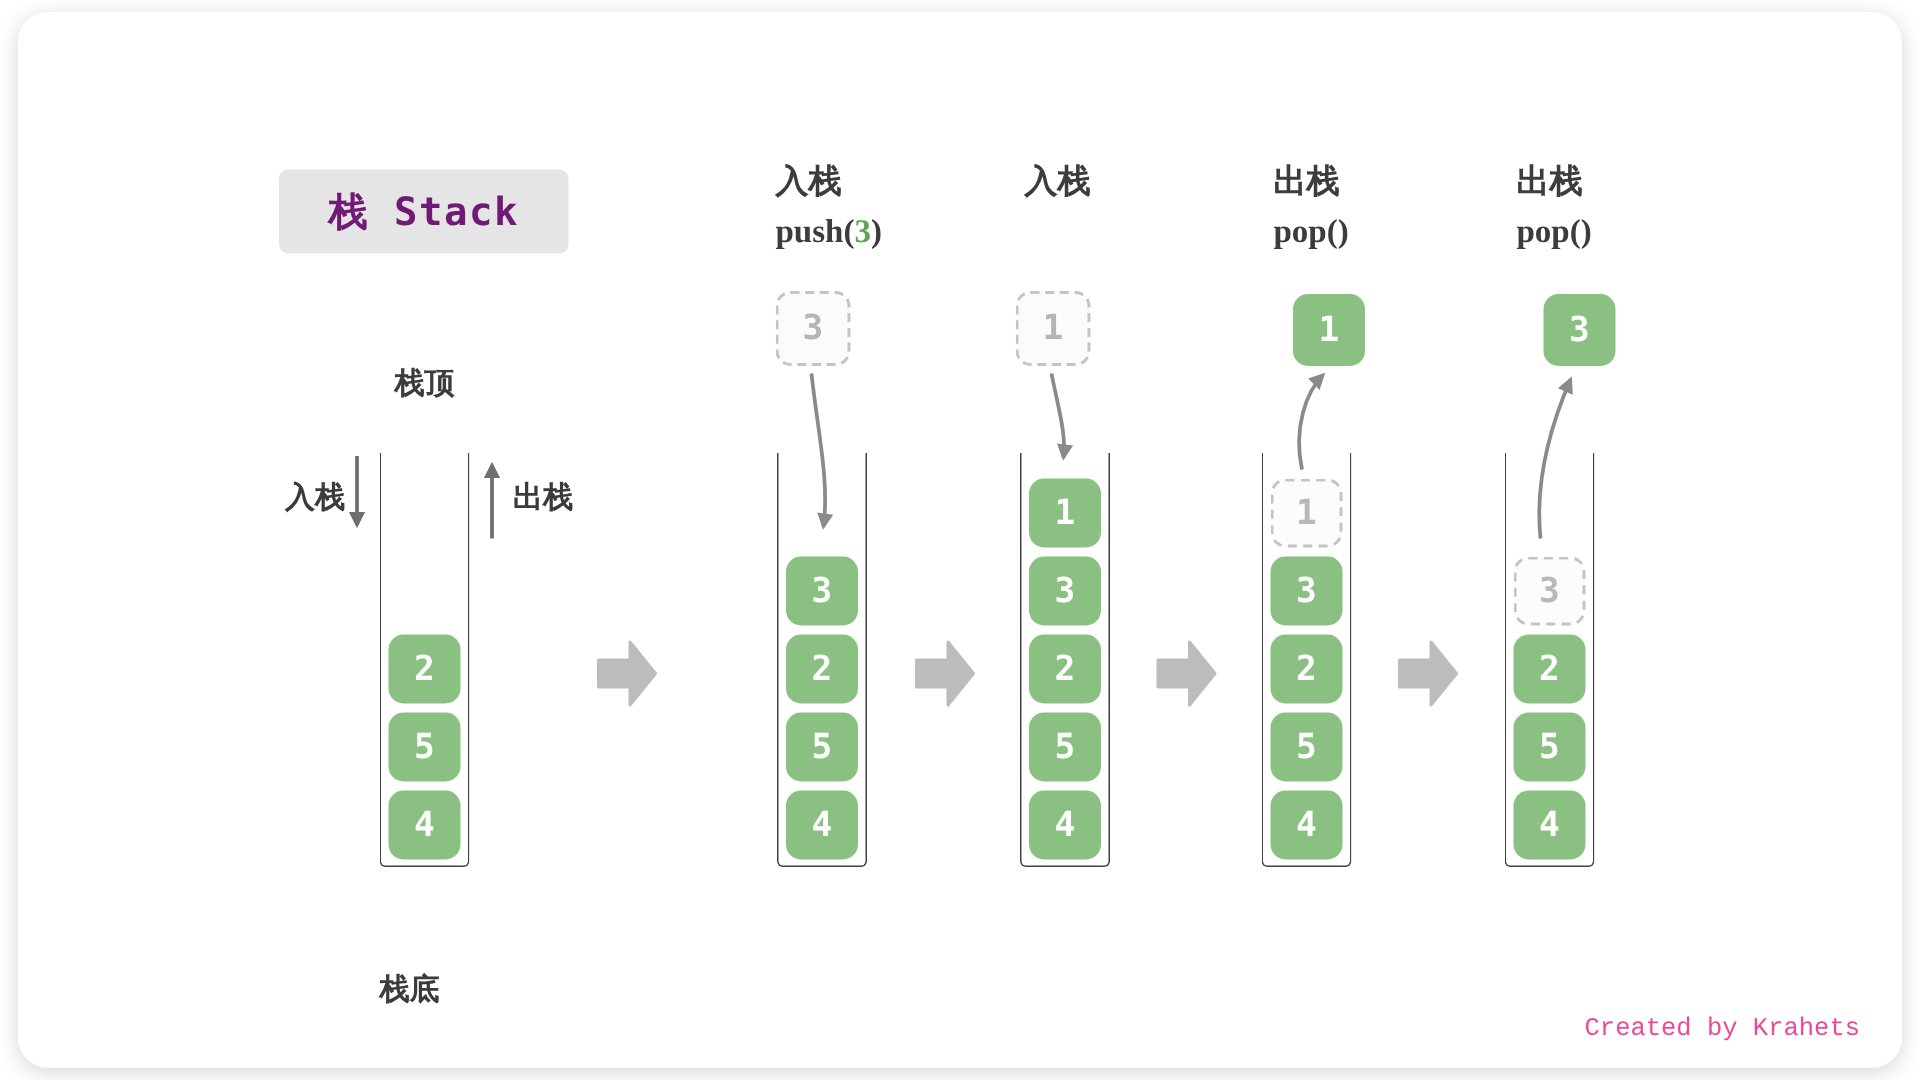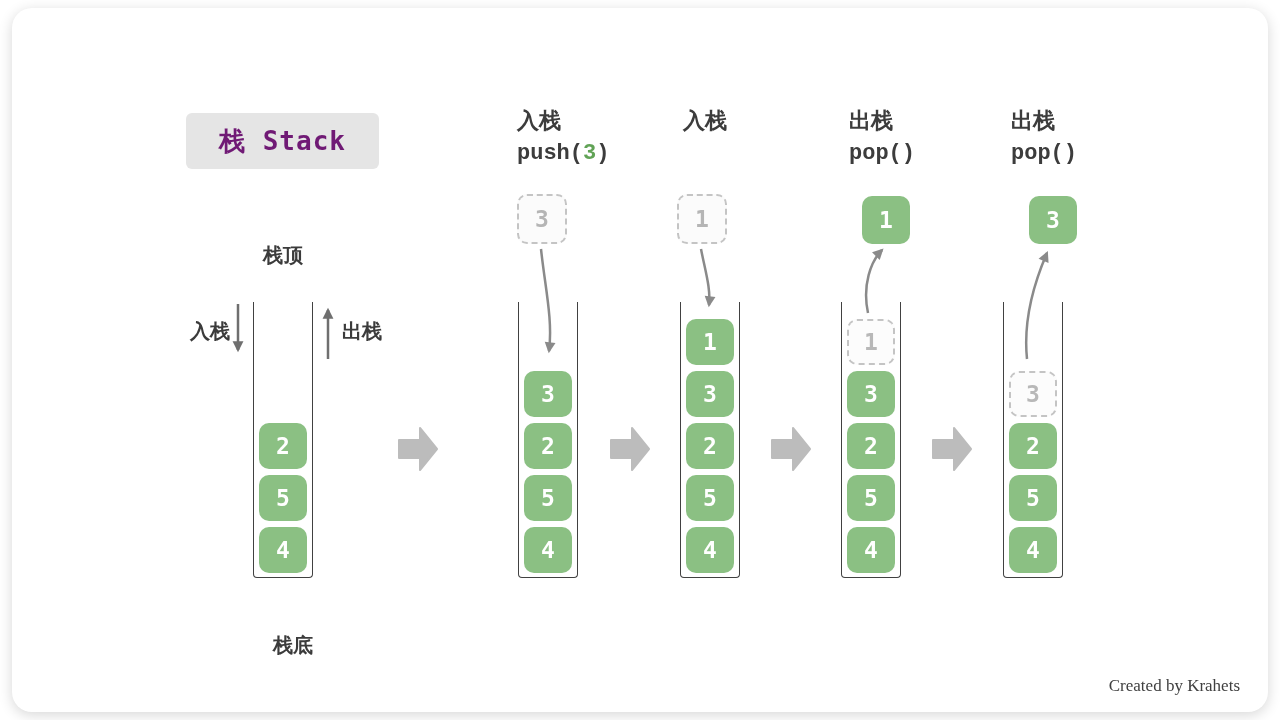--- a/index.html
+++ b/index.html
@@ -4,38 +4,38 @@
 <style>
   html,body{margin:0;padding:0;width:1280px;height:720px;background:#ffffff;overflow:hidden;
     font-family:"Liberation Sans",sans-serif;}
   .card{position:absolute;left:12px;top:8px;width:1256px;height:704px;background:#ffffff;
     border-radius:20px;box-shadow:0 3px 14px rgba(0,0,0,0.16);}
   .title-badge{position:absolute;left:186px;top:113px;width:193px;height:56px;background:#e5e5e5;
     border-radius:6px;display:flex;align-items:center;justify-content:center;
     font-family:"DejaVu Sans Mono",monospace;font-weight:bold;font-size:26px;color:#701a75;letter-spacing:1px;}
   .op-header{position:absolute;top:106px;width:170px;color:#3c3c3c;}
   .op-name{font-size:22px;font-weight:700;line-height:30px;}
-  .op-code{font-family:Liberation Mono, monospace;font-size:22px;font-weight:600;line-height:36px;}
+  .op-code{font-family:Liberation Serif, serif;font-size:22px;font-weight:600;line-height:36px;}
   .op-code .arg{color:#61a356;font-weight:bold;}
   .stack{position:absolute;top:302px;width:60px;height:276px;box-sizing:border-box;
     border-left:1.5px solid #414141;border-right:1.5px solid #414141;border-bottom:1.5px solid #414141;
     border-bottom-left-radius:4px;border-bottom-right-radius:4px;
     display:flex;flex-direction:column-reverse;align-items:center;gap:6px;padding-bottom:4px;}
   .cell{width:48px;height:46px;box-sizing:border-box;border-radius:10px;background:#8bc083;
     color:#ffffff;font-family:"DejaVu Sans Mono",monospace;font-weight:bold;font-size:23px;
     display:flex;align-items:center;justify-content:center;flex:0 0 auto;}
   .cell.dashed{background:#fcfcfc;border:2px dashed #c4c4c4;color:#b8b8b8;}
   .float{position:absolute;width:50px;height:50px;box-sizing:border-box;border-radius:10px;
     display:flex;align-items:center;justify-content:center;
     font-family:"DejaVu Sans Mono",monospace;font-weight:bold;font-size:23px;}
   .float.dashed{background:#fbfbfb;border:2px dashed #c4c4c4;color:#b5b5b5;}
   .float.solid{background:#8bc083;color:#ffffff;width:48px;height:48px;}
   .side-label{position:absolute;font-size:20px;font-weight:700;color:#3b3b3b;}
-  .watermark{position:absolute;right:40px;bottom:24px;font-family:Liberation Serif, serif;
-    font-size:17px;color:#404040;}
+  .watermark{position:absolute;right:40px;bottom:24px;font-family:Liberation Mono, monospace;
+    font-size:17px;color:#ec4899;}
   svg.overlay{position:absolute;left:0;top:0;width:1280px;height:720px;pointer-events:none;}
 </style>
 </head>
 <body>
 
 <div class="card"></div>
 
 <svg class="overlay">
   <defs>
     <marker id="ah" markerUnits="userSpaceOnUse" markerWidth="13" markerHeight="13" viewBox="0 0 12 12" refX="9" refY="6" orient="auto">
@@ -112,17 +112,17 @@
     <div class="cell dashed">1</div>
   </div>
 <div class="stack" style="left:1003px">
     <div class="cell">4</div>
     <div class="cell">5</div>
     <div class="cell">2</div>
     <div class="cell dashed">3</div>
   </div>
 
 <div class="side-label" style="left:253px;top:242px;width:60px;text-align:center">栈顶</div>
-<div class="side-label" style="left:253px;top:632px;width:60px;text-align:right">栈底</div>
+<div class="side-label" style="left:253px;top:646px;width:60px;text-align:left">栈底</div>
 <div class="side-label" style="left:150px;top:318px;width:80px;text-align:right">入栈</div>
 <div class="side-label" style="left:342px;top:318px;width:80px;text-align:left">出栈</div>
 
 <div class="watermark">Created by Krahets</div>
 
 </body></html>

